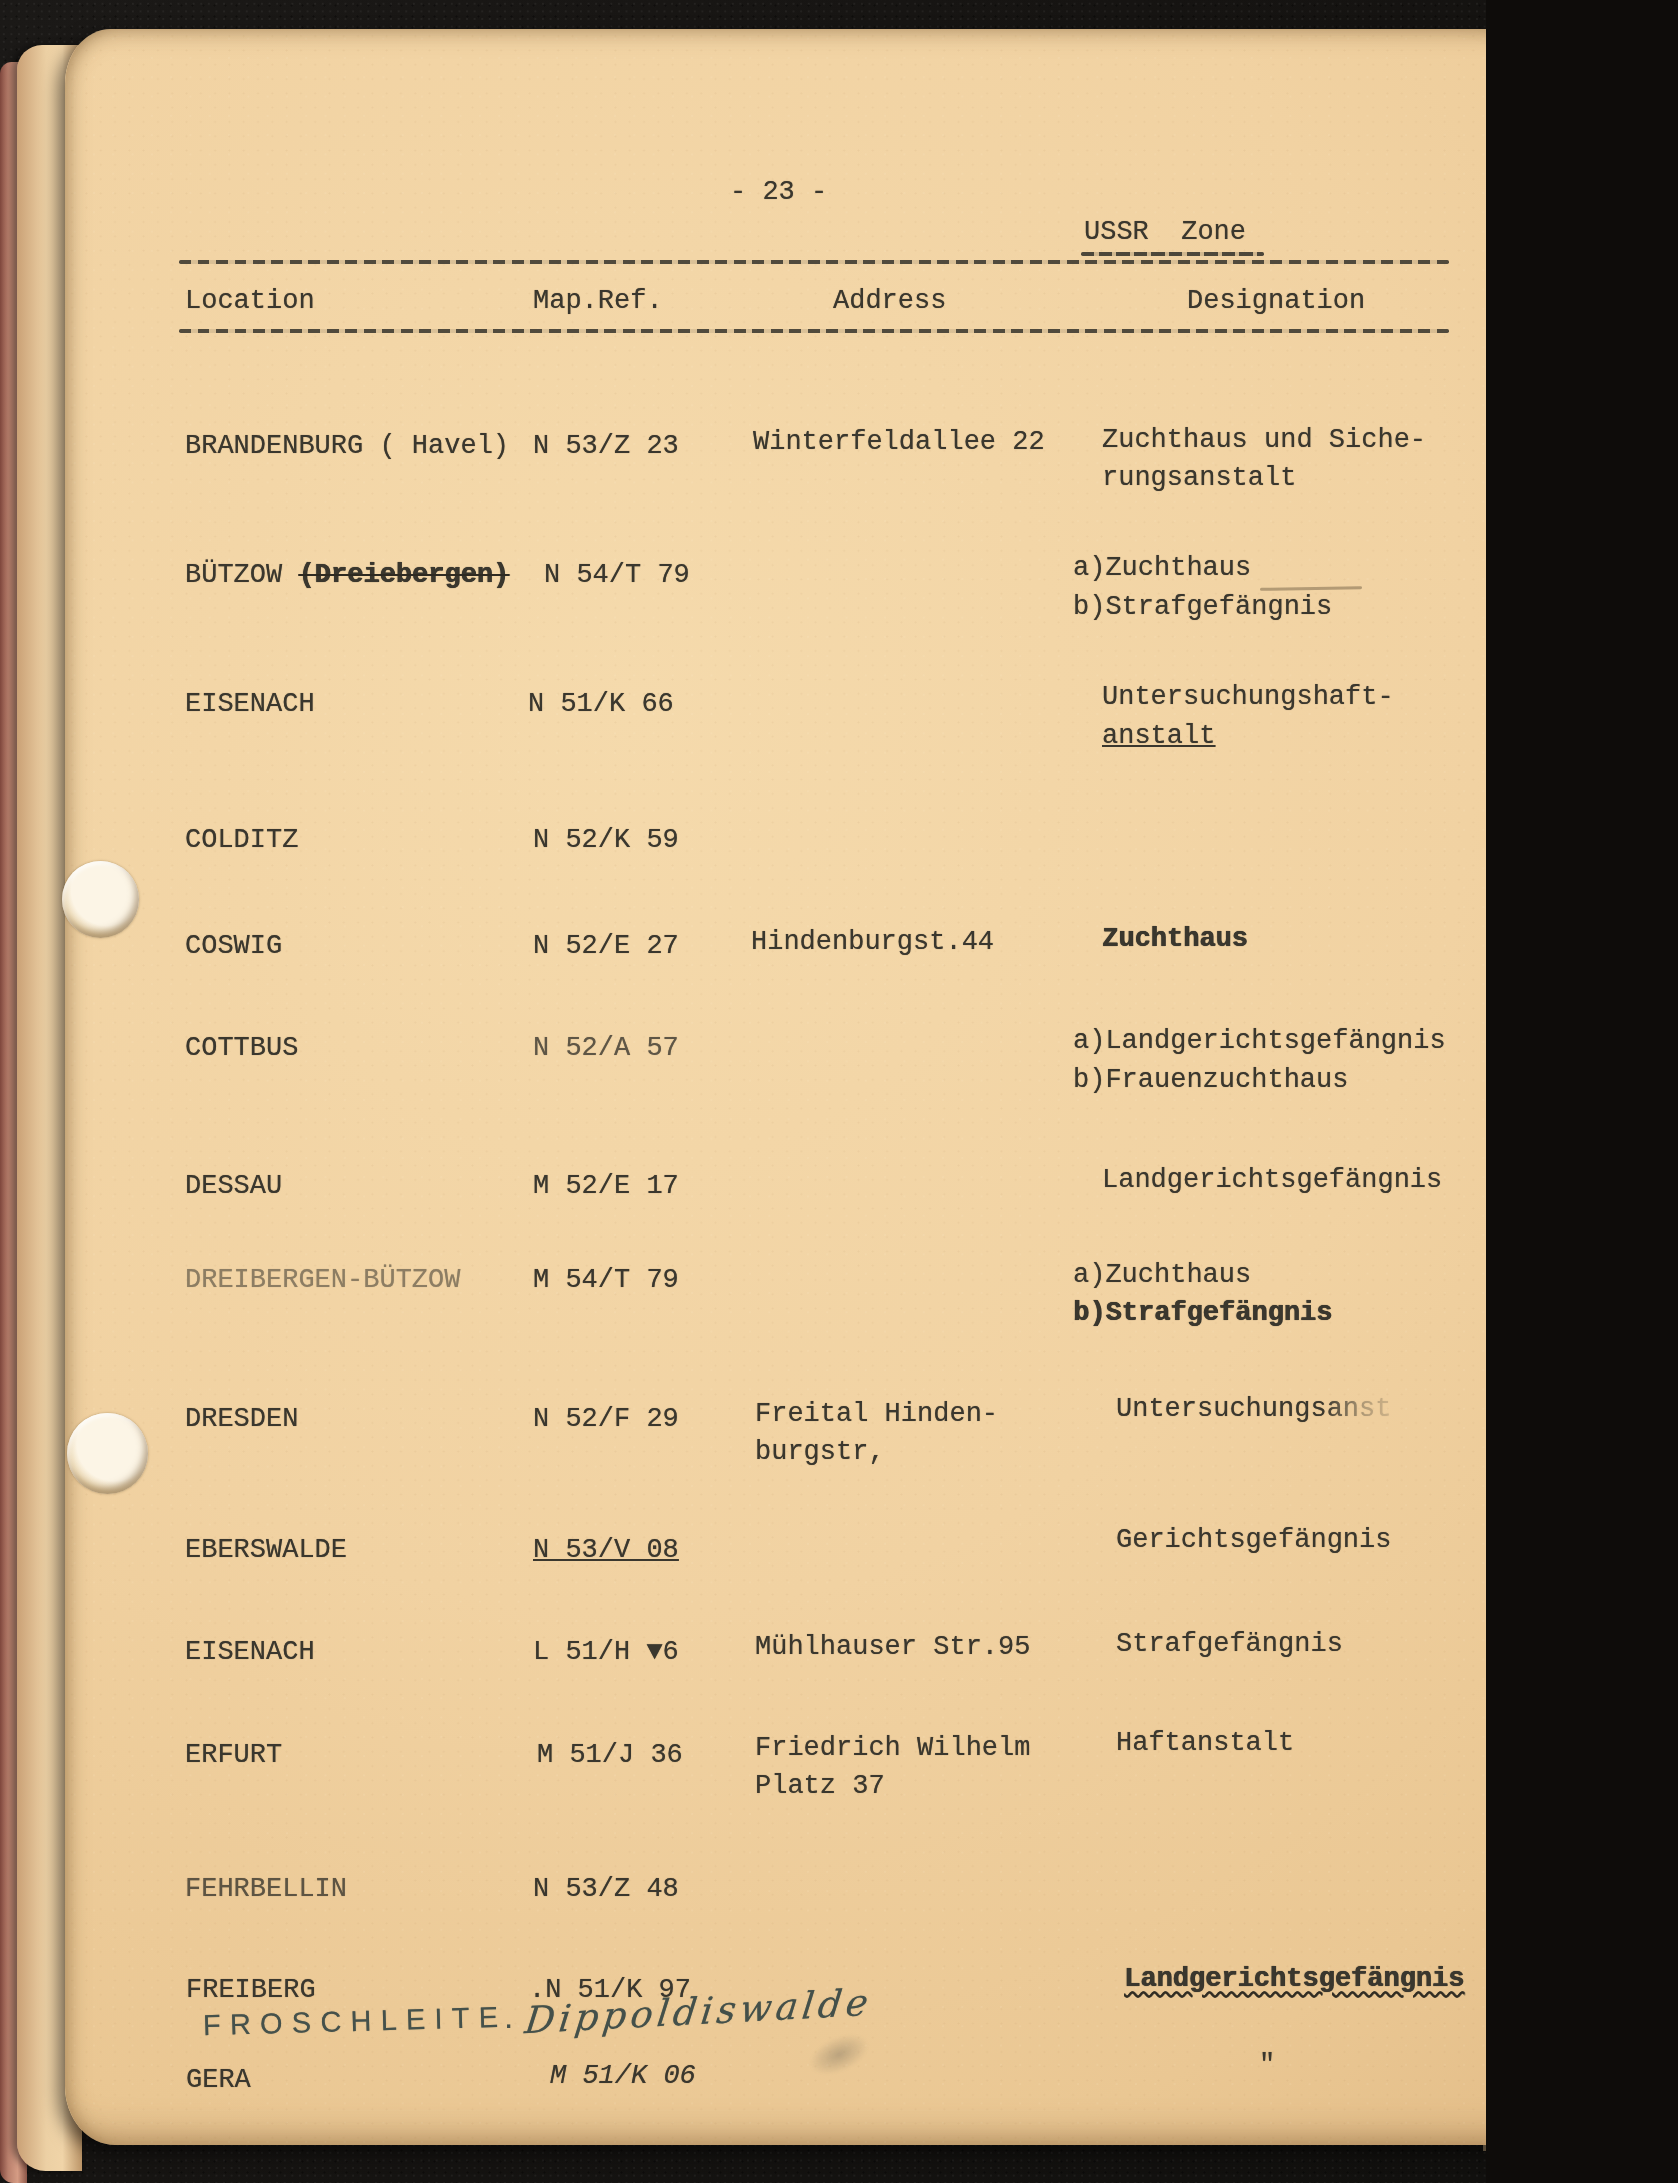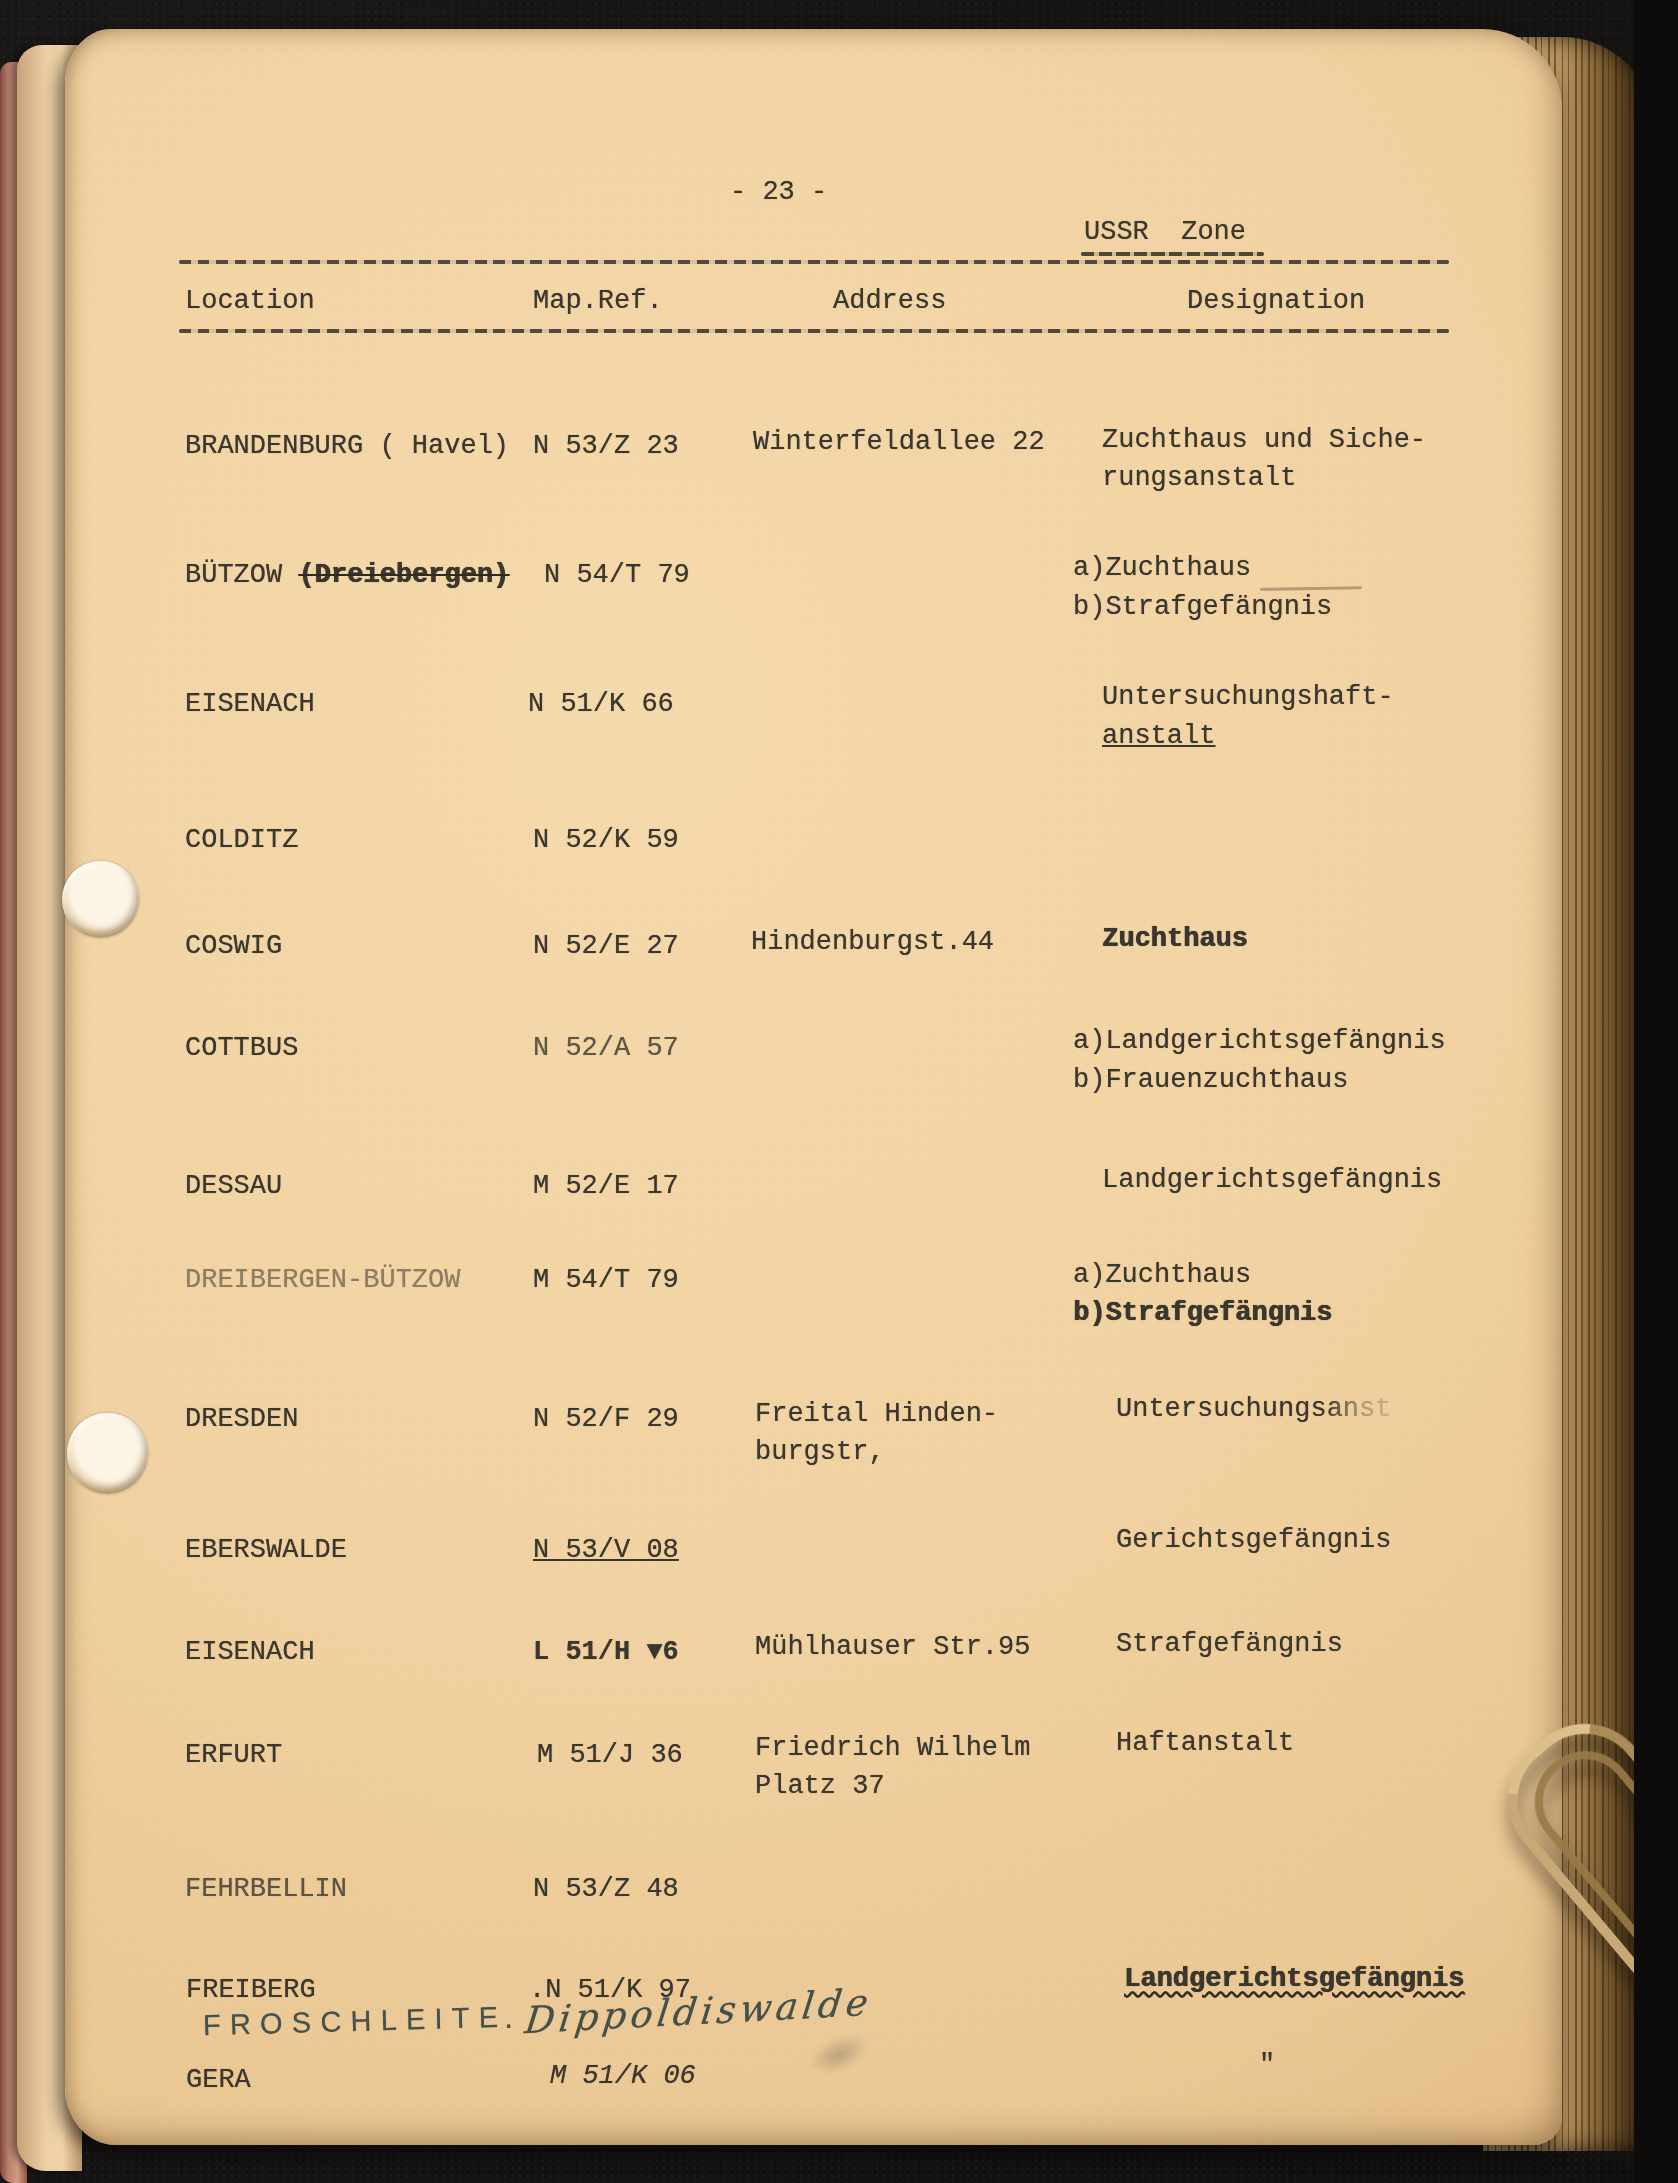--- a/index.html
+++ b/index.html
@@ -1,16 +1,16 @@
 <!DOCTYPE html>
 <html style="font-size:13.4px"><head>
 <meta charset="utf-8">
 <style>
   html,body{margin:0;padding:0;background:#0e0c0a;}
-  .scene{position:relative;width:1634px;height:2183px;overflow:hidden;
+  .scene{position:relative;width:1486px;height:2183px;overflow:hidden;
     background:
       radial-gradient(rgba(255,255,255,.05) 0.8px, transparent 1.3px),
       radial-gradient(rgba(0,0,0,.35) 0.8px, transparent 1.3px),
       linear-gradient(115deg,#1b1917 0%,#161412 45%,#11100e 100%);
     background-size:7.6px 7.6px,11px 11px,100% 100%;}
   
   .pink-sheet{position:absolute;left:0;top:62px;width:27px;height:2121px;
     background:linear-gradient(90deg,#7e463c 0%,#b97f6c 30%,#d59c84 65%,#8f584a 100%);
     border-radius:11.7px 0 0 13.4px;}
   .under-sheet{position:absolute;left:17px;top:45px;width:65px;height:2126px;
@@ -139,21 +139,21 @@
   <span class="t" style="left:533px;top:1403px;">N 52/F 29</span>
   <span class="t" style="left:755px;top:1398px;">Freital Hinden-</span>
   <span class="t" style="left:755px;top:1436px;">burgstr,</span>
   <span class="t fadeTail" style="left:1116px;top:1393px;">Untersuchungsanst</span>
 
   <span class="t" style="left:185px;top:1534px;">EBERSWALDE</span>
   <span class="t" style="left:533px;top:1534px;text-decoration:underline;">N 53/V 08</span>
   <span class="t" style="left:1116px;top:1524px;">Gerichtsgefängnis</span>
 
   <span class="t" style="left:185px;top:1636px;">EISENACH</span>
-  <span class="t" style="left:533px;top:1636px;font-weight:bold;">L 51/H ▼6</span>
+  <span class="t" style="left:533px;top:1636px;">L 51/H ▼6</span>
   <span class="t" style="left:755px;top:1631px;">Mühlhauser Str.95</span>
   <span class="t" style="left:1116px;top:1628px;">Strafgefängnis</span>
 
   <span class="t" style="left:185px;top:1739px;">ERFURT</span>
   <span class="t" style="left:537px;top:1739px;">M 51/J 36</span>
   <span class="t" style="left:755px;top:1732px;">Friedrich Wilhelm</span>
   <span class="t" style="left:755px;top:1770px;">Platz 37</span>
   <span class="t" style="left:1116px;top:1727px;">Haftanstalt</span>
 
   <span class="t semiFade" style="left:185px;top:1873px;">FEHRBELLIN</span>

